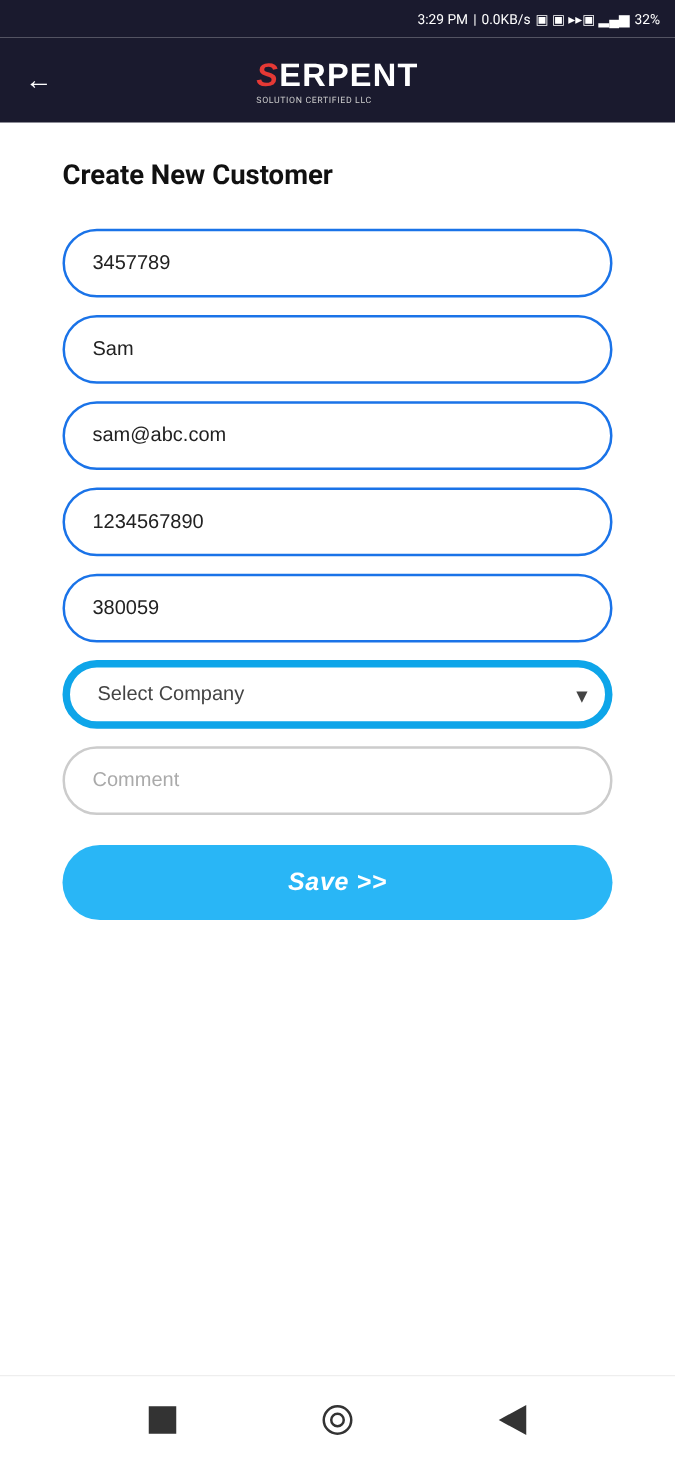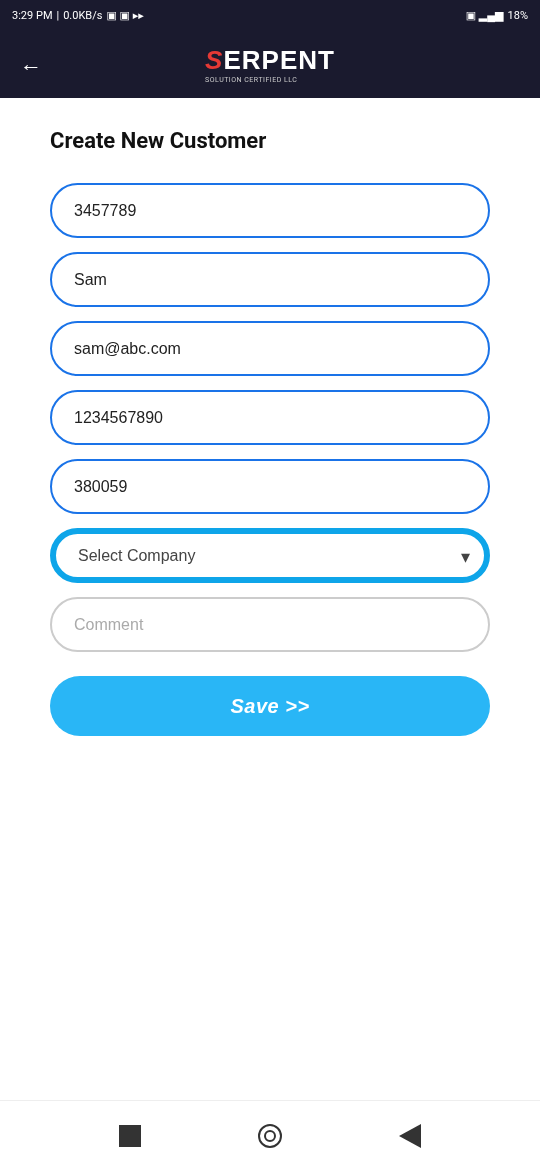--- a/index.html
+++ b/index.html
@@ -19,21 +19,21 @@
       position: relative;
     }
 
     
     .status-bar {
       background: #1a1a2e;
       color: #ffffff;
       font-size: 11px;
       padding: 6px 12px;
       display: flex;
-      justify-content: space-between;
+      justify-content: flex-end;
       align-items: center;
       height: 30px;
     }
 
     .status-left {
       display: flex;
       align-items: center;
       gap: 4px;
     }
 
@@ -238,21 +238,21 @@
 
 <div class="status-bar">
   <div class="status-left">
     <span>3:29 PM</span>
     <span> | </span>
     <span>0.0KB/s</span>
     <span> ▣ ▣ ▸▸</span>
   </div>
   <div class="status-right">
     <span>▣ ▂▄▆ </span>
-    <span>18%</span>
+    <span>32%</span>
   </div>
 </div>
 
 <div class="navbar">
   <button class="back-button">←</button>
   <div class="logo-container">
     <div>
       <div class="logo-text">
         <span class="logo-s">S</span><span>ERPENT</span>
       </div>

